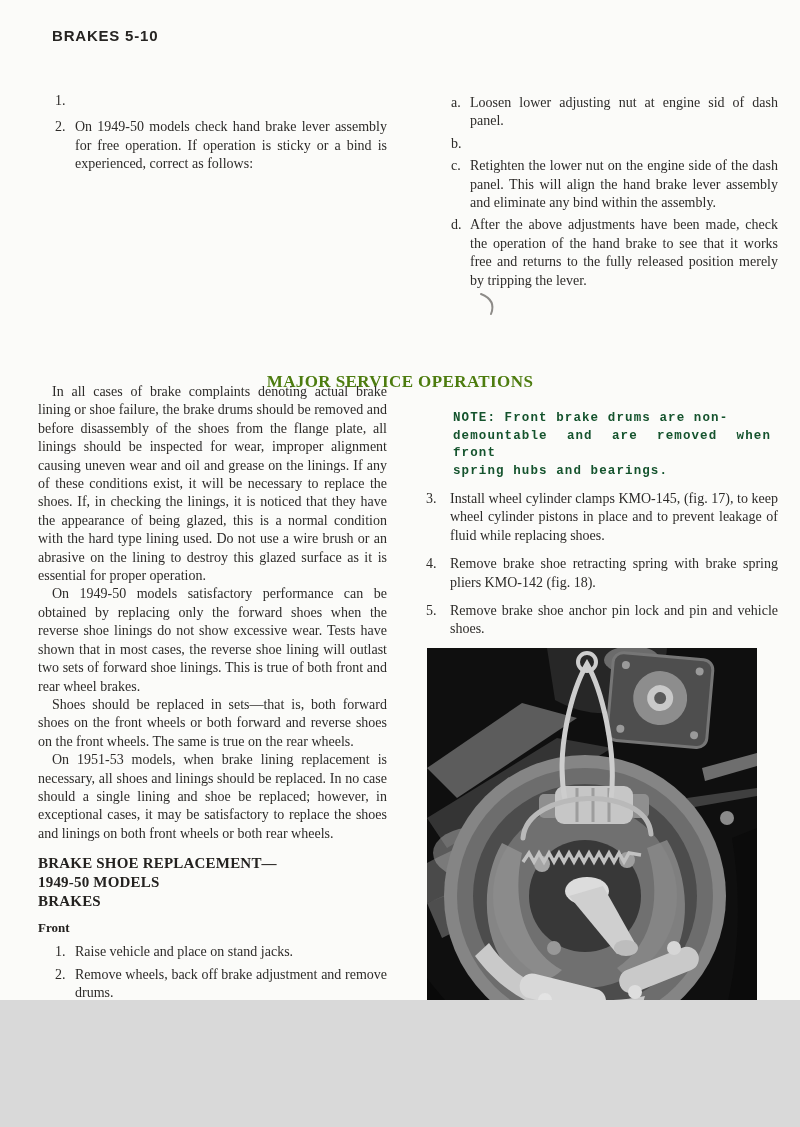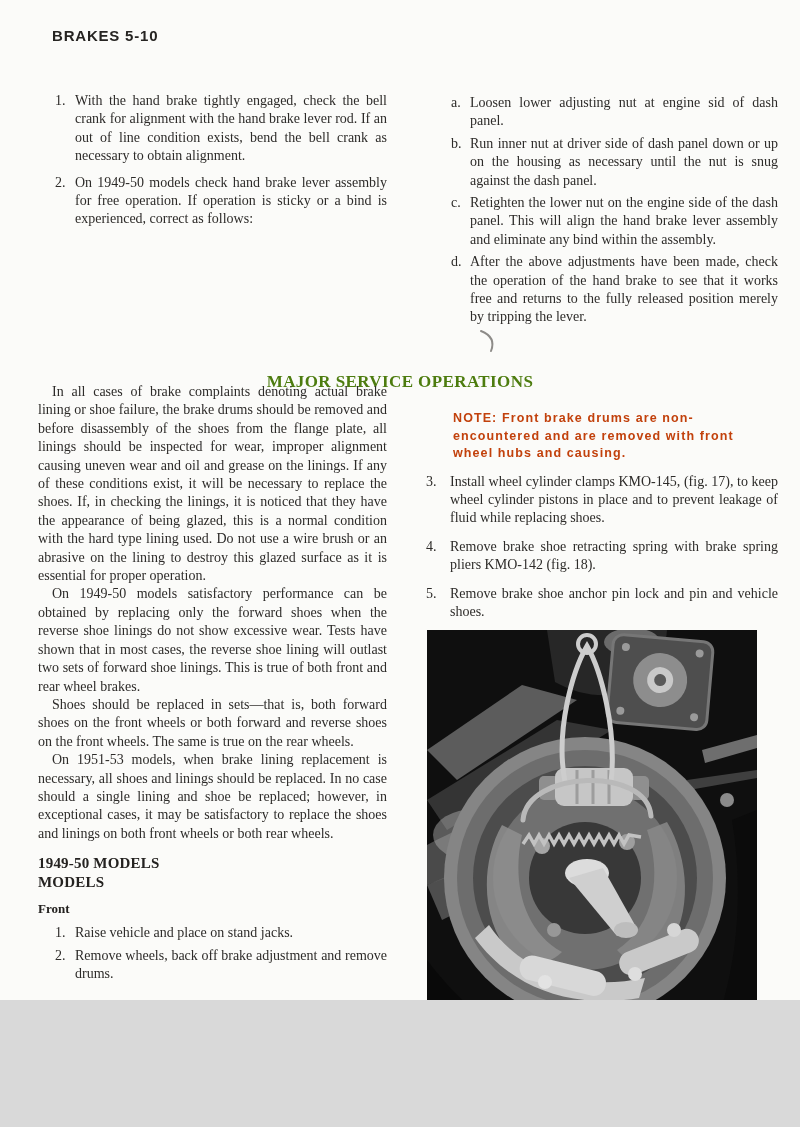--- a/index.html
+++ b/index.html
@@ -61,26 +61,26 @@
     margin-top: 8px;
     font-weight: bold;
     font-size: 13px;
     color: #242220;
   }
   .front-steps .li { margin-top: 5px; }
   .front-steps .num { margin-left: 17px; width: 20px; }
   .note-block {
     margin-left: 28px;
     width: 318px;
-    font-family: Liberation Sans, sans-serif;
+    font-family: Liberation Mono, monospace;
     font-weight: bold;
     font-size: 12.5px;
     line-height: 17.5px;
     letter-spacing: 1.1px;
-    color: #c2410c;
+    color: #14532d;
   }
   .removal-steps { margin-top: 8px; }
   .removal-steps .li { margin-top: 10px; }
   .figure { margin-top: 9px; margin-left: 2px; width: 330px; }
   .photo-frame { width: 330px; height: 391px; background:#0f0f0f; }
   .figure-caption {
     margin-top: 13px;
     width: 330px;
     text-align: center;
     font-family: "Liberation Sans", sans-serif;
@@ -100,37 +100,35 @@
 <body>
 
 <div class="page">
 
   <div class="running-head">BRAKES 5-10</div>
 
   <div class="col col-left-top body-text">
     <div class="steps">
       <div class="li">
         <span class="num">1.</span>
-        <div class="li-text">With the hand brake tightly engaged, check the bell crank for alignment with the hand brake lever rod. If an out of line condition exists, bend the bell crank as necessary to obtain alignment.</div>
       </div>
       <div class="li">
         <span class="num">2.</span>
         <div class="li-text">On 1949-50 models check hand brake lever assembly for free operation. If operation is sticky or a bind is experienced, correct as follows:</div>
       </div>
     </div>
   </div>
 
   <div class="col col-right-top body-text substeps">
     <div class="li">
       <span class="num">a.</span>
       <div class="li-text">Loosen lower adjusting nut at engine sid of dash panel.</div>
     </div>
     <div class="li">
       <span class="num">b.</span>
-      <div class="li-text">Run inner nut at driver side of dash panel down or up on the housing as necessary until the nut is snug against the dash panel.</div>
     </div>
     <div class="li">
       <span class="num">c.</span>
       <div class="li-text">Retighten the lower nut on the engine side of the dash panel. This will align the hand brake lever assembly and eliminate any bind within the assembly.</div>
     </div>
     <div class="li">
       <span class="num">d.</span>
       <div class="li-text">After the above adjustments have been made, check the operation of the hand brake to see that it works free and returns to the fully released position merely by tripping the lever.</div>
     </div>
     <svg class="stray-mark" width="26" height="24" viewBox="0 0 26 24">
@@ -139,41 +137,42 @@
   </div>
 
   <div class="section-heading">MAJOR SERVICE OPERATIONS</div>
 
   <div class="col col-left-main body-text">
     <p class="para">In all cases of brake complaints denoting actual brake lining or shoe failure, the brake drums should be removed and before disassembly of the shoes from the flange plate, all linings should be inspected for wear, improper alignment causing uneven wear and oil and grease on the linings. If any of these conditions exist, it will be necessary to replace the shoes. If, in checking the linings, it is noticed that they have the appearance of being glazed, this is a normal condition with the hard type lining used. Do not use a wire brush or an abrasive on the lining to destroy this glazed surface as it is essential for proper operation.</p>
     <p class="para">On 1949-50 models satisfactory performance can be obtained by replacing only the forward shoes when the reverse shoe linings do not show excessive wear. Tests have shown that in most cases, the reverse shoe lining will outlast two sets of forward shoe linings. This is true of both front and rear wheel brakes.</p>
     <p class="para">Shoes should be replaced in sets—that is, both forward shoes on the front wheels or both forward and reverse shoes on the front wheels. The same is true on the rear wheels.</p>
     <p class="para">On 1951-53 models, when brake lining replacement is necessary, all shoes and linings should be replaced. In no case should a single lining and shoe be replaced; however, in exceptional cases, it may be satisfactory to replace the shoes and linings on both front wheels or both rear wheels.</p>
     <div class="replacement-heading">
+      <div>BRAKE SHOE REPLACEMENT—</div>
       <div>1949-50 MODELS</div>
-      <div>MODELS</div>
+      <div>BRAKES</div>
     </div>
     <div class="front-heading">Front</div>
     <div class="front-steps">
       <div class="li">
         <span class="num">1.</span>
         <div class="li-text">Raise vehicle and place on stand jacks.</div>
       </div>
       <div class="li">
         <span class="num">2.</span>
         <div class="li-text">Remove wheels, back off brake adjustment and remove drums.</div>
       </div>
     </div>
   </div>
 
   <div class="col col-right-main body-text">
     <div class="note-block">
       <div>NOTE: Front brake drums are non-</div>
-      <div>encountered and are removed with front</div>
-      <div>wheel hubs and causing.</div>
+      <div>demountable and are removed when front</div>
+      <div>spring hubs and bearings.</div>
     </div>
     <div class="removal-steps">
       <div class="li">
         <span class="num">3.</span>
         <div class="li-text">Install wheel cylinder clamps KMO-145, (fig. 17), to keep wheel cylinder pistons in place and to prevent leakage of fluid while replacing shoes.</div>
       </div>
       <div class="li">
         <span class="num">4.</span>
         <div class="li-text">Remove brake shoe retracting spring with brake spring pliers KMO-142 (fig. 18).</div>
       </div>

